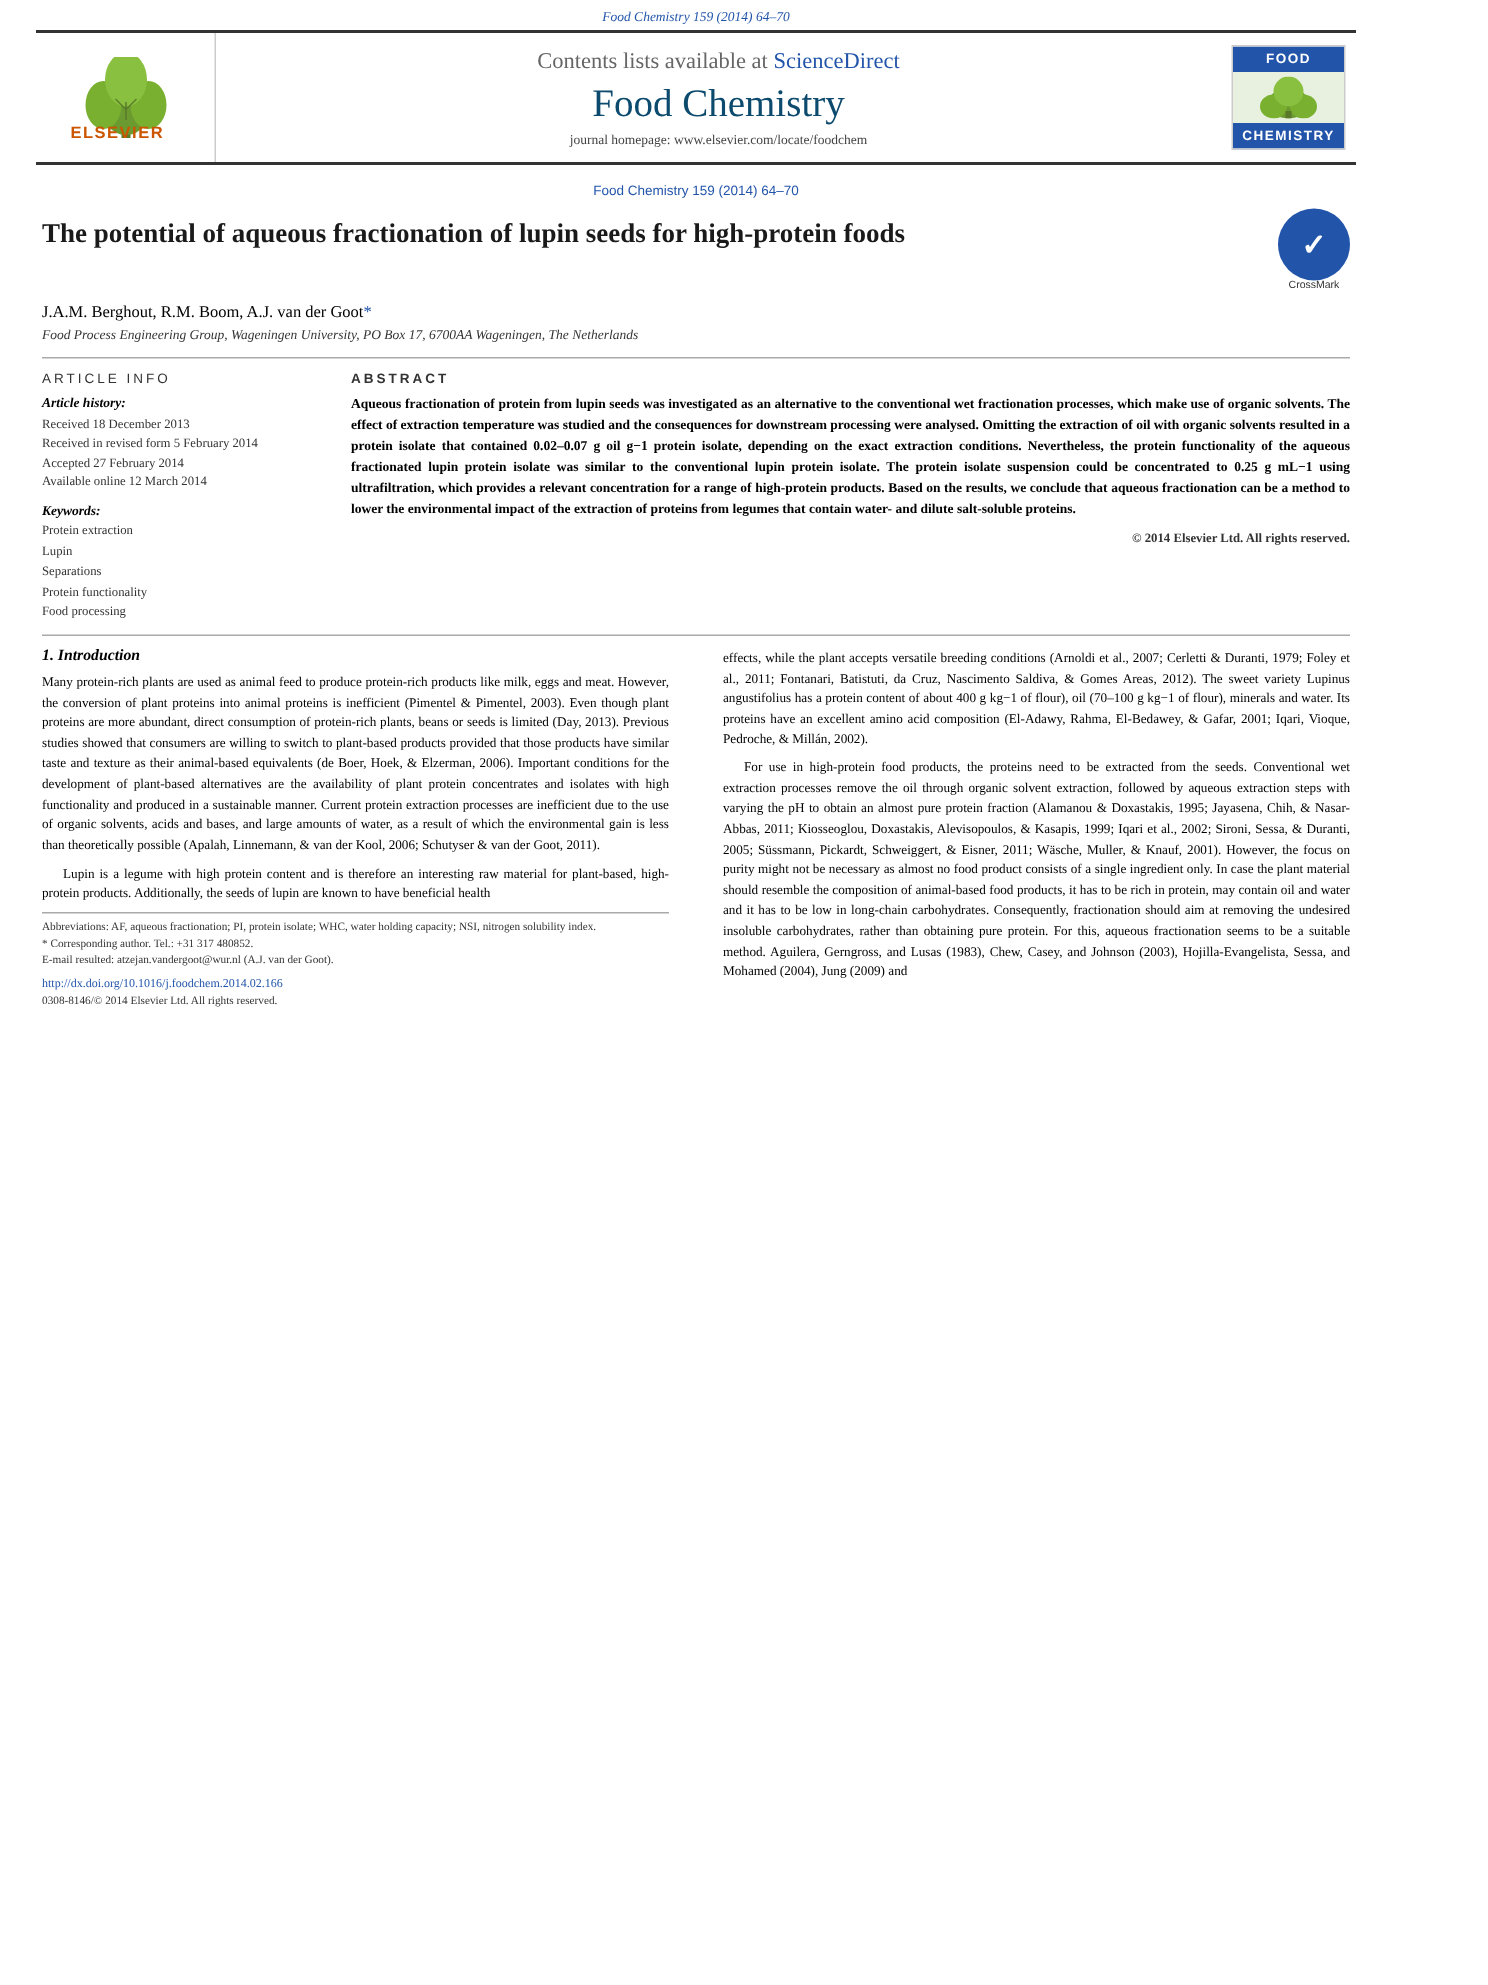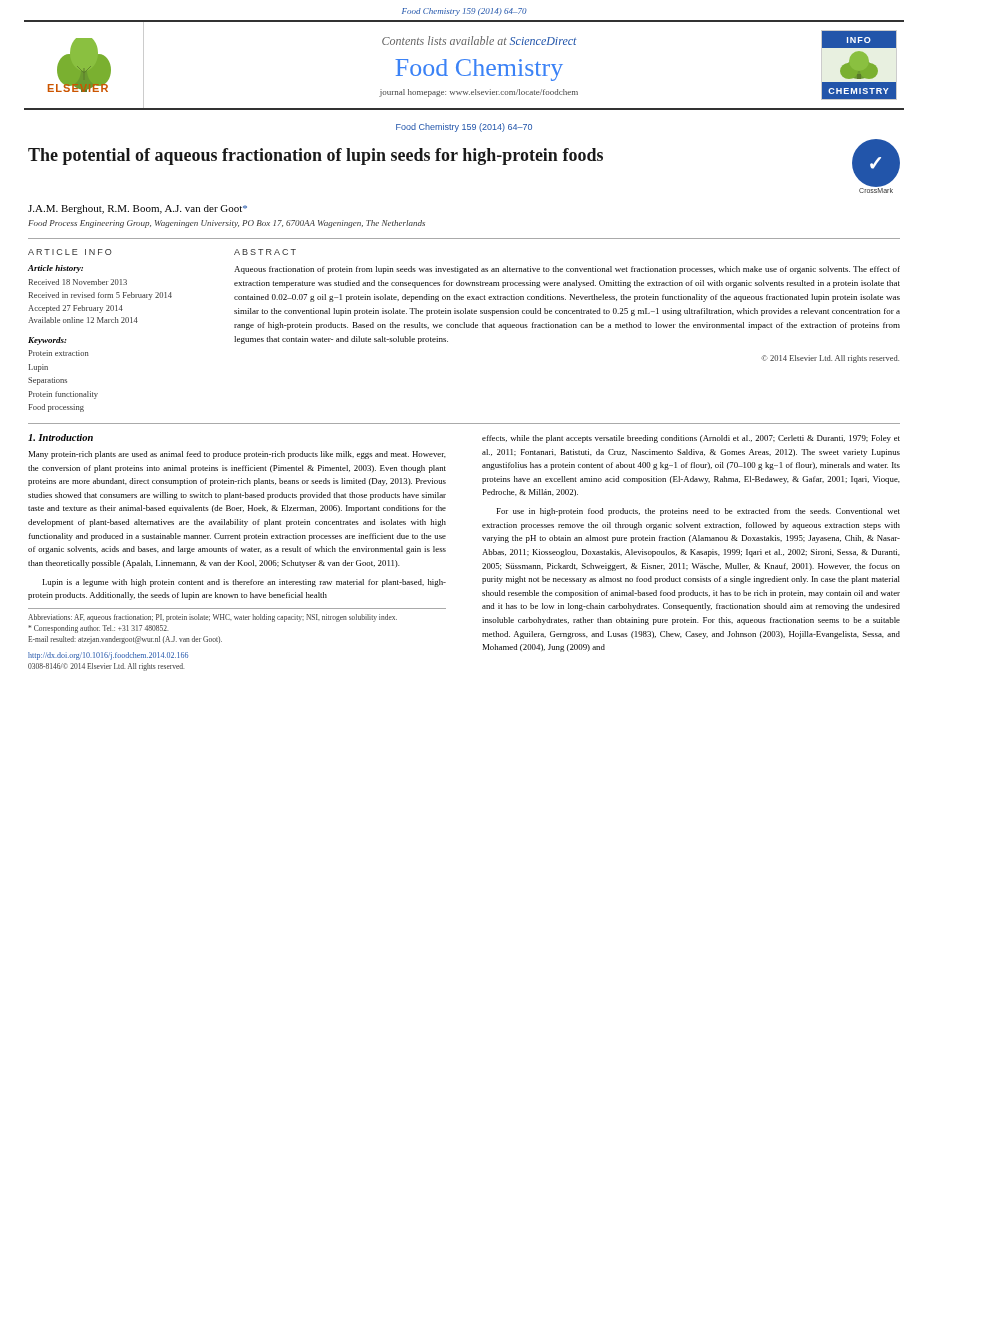--- a/index.html
+++ b/index.html
@@ -50,33 +50,32 @@
     }
     .header-center {
       flex: 1;
       display: flex;
       flex-direction: column;
       justify-content: center;
       align-items: center;
       padding: 10px 20px;
     }
     .science-direct-link {
-      font-size: 12px;
+      font-size: 15px;
       color: #666;
       margin-bottom: 4px;
-      font-style: italic;
     }
     .science-direct-link a {
       color: #2255aa;
       text-decoration: none;
     }
     .journal-title-header {
       font-size: 26px;
       font-family: "Times New Roman", Times, serif;
-      color: #3b82f6;
+      color: #0c4a6e;
       font-weight: normal;
       margin-bottom: 4px;
     }
     .journal-homepage {
       font-size: 9px;
       color: #444;
     }
     .header-right {
       width: 90px;
       min-width: 90px;
@@ -205,20 +204,21 @@
     .two-col {
       display: flex;
       gap: 16px;
     }
     .col-left {
       width: 190px;
       min-width: 190px;
     }
     .col-right {
       flex: 1;
+      font-weight: bold;
     }
     .section-label {
       font-size: 9px;
       font-family: Arial, sans-serif;
       letter-spacing: 2px;
       color: #333;
       text-transform: uppercase;
       margin-bottom: 6px;
     }
     .article-history-label {
@@ -340,21 +340,21 @@
       </div>
       <div class="journal-title-header">Food Chemistry</div>
       <div class="journal-homepage">
         <span>journal homepage: www.elsevier.com/locate/foodchem</span>
       </div>
     </div>
 
     <div class="header-right">
       <div class="food-chem-logo">
         <div class="food-chem-logo-top">
-          <span>INFO</span>
+          <span>FOOD</span>
         </div>
         <div class="food-chem-logo-mid">
           <svg width="60" height="28" viewBox="0 0 60 28">
             <ellipse cx="30" cy="18" rx="14" ry="10" fill="#6a9a30"></ellipse>
             <ellipse cx="20" cy="20" rx="9" ry="8" fill="#7ab030"></ellipse>
             <ellipse cx="40" cy="20" rx="9" ry="8" fill="#7ab030"></ellipse>
             <ellipse cx="30" cy="10" rx="10" ry="10" fill="#8ac040"></ellipse>
             <rect x="28" y="23" width="4" height="5" fill="#5a7a2a"></rect>
           </svg>
         </div>
@@ -387,21 +387,21 @@
 
     <div class="affiliation">Food Process Engineering Group, Wageningen University, PO Box 17, 6700AA Wageningen, The Netherlands</div>
 
     <hr class="divider">
 
     <div class="two-col">
 
       <div class="col-left">
         <div class="section-label">ARTICLE INFO</div>
         <div class="article-history-label">Article history:</div>
-        <div class="history-item">Received 18 November 2013</div>
+        <div class="history-item">Received 18 December 2013</div>
         <div class="history-item">Received in revised form 5 February 2014</div>
         <div class="history-item">Accepted 27 February 2014</div>
         <div class="history-item">Available online 12 March 2014</div>
         <div class="keywords-label">Keywords:</div>
         <div class="keyword-item">Protein extraction</div>
         <div class="keyword-item">Lupin</div>
         <div class="keyword-item">Separations</div>
         <div class="keyword-item">Protein functionality</div>
         <div class="keyword-item">Food processing</div>
       </div>

